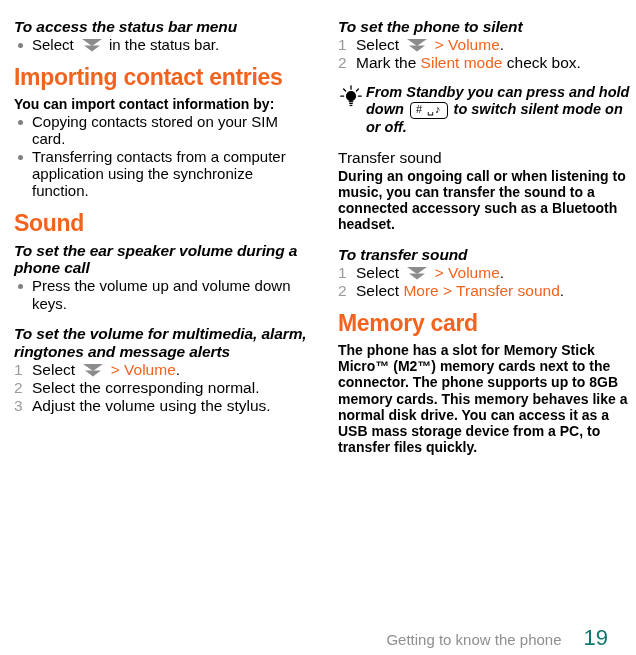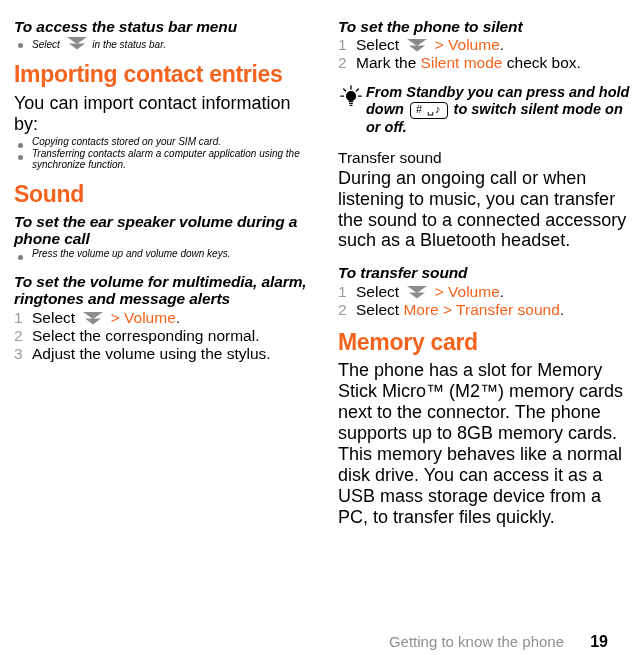--- a/index.html
+++ b/index.html
@@ -56,39 +56,39 @@
   }
   .section-title {
     color: #F4631E;
     font-size: 23px;
     font-weight: bold;
     line-height: 1.04;
     margin: 12px 0 6px 0;
     letter-spacing: -0.3px;
   }
   .body-text {
-    font-size: 18px;
+    font-size: 14px;
     line-height: 1.16;
     margin: 0;
+    font-weight: bold;
   }
   .spacer-md { height: 13px; }
 
   
   ul.bullets {
     list-style: none;
     margin: 1px 0 0 0;
     padding: 0;
   }
   ul.bullets > li {
     position: relative;
     padding-left: 18px;
-    font-size: 10px;
+    font-size: 15px;
     line-height: 1.16;
     margin-bottom: 0px;
-    font-style: italic;
   }
   ul.bullets > li::before {
     content: "";
     position: absolute;
     left: 4px;
     top: 7px;
     width: 5px;
     height: 5px;
     border-radius: 50%;
     background: #808080;
@@ -172,23 +172,23 @@
     display: flex;
     justify-content: flex-end;
     align-items: baseline;
     padding-right: 28px;
   }
   .footer-title {
     color: #8f8f8f;
     font-size: 15px;
   }
   .footer-page {
-    color: #000000;
-    font-size: 16px;
-    font-weight: bold;
+    color: #0f766e;
+    font-size: 22px;
+    font-weight: normal;
     margin-left: 22px;
     min-width: 22px;
     text-align: right;
   }
 </style>
 </head>
 <body>
 
 <div class="page">
 
@@ -204,21 +204,21 @@
                 <polygon points="3,7.5 19,7.5 11,13.5" fill="#8c8c8c"></polygon>
               </svg></span><span> in the status bar.</span></li>
       </ul>
 
       <div class="section-title">Importing contact entries</div>
 
       <p class="body-text">You can import contact information by:</p>
 
       <ul class="bullets">
         <li>Copying contacts stored on your SIM card.</li>
-        <li>Transferring contacts alarm a computer application using the synchronize function.</li>
+        <li>Transferring contacts from a computer application using the synchronize function.</li>
       </ul>
 
       <div class="section-title">Sound</div>
 
       <div class="task-head">To set the ear speaker volume during a phone call</div>
 
       <ul class="bullets">
         <li>Press the volume up and volume down keys.</li>
       </ul>
 

